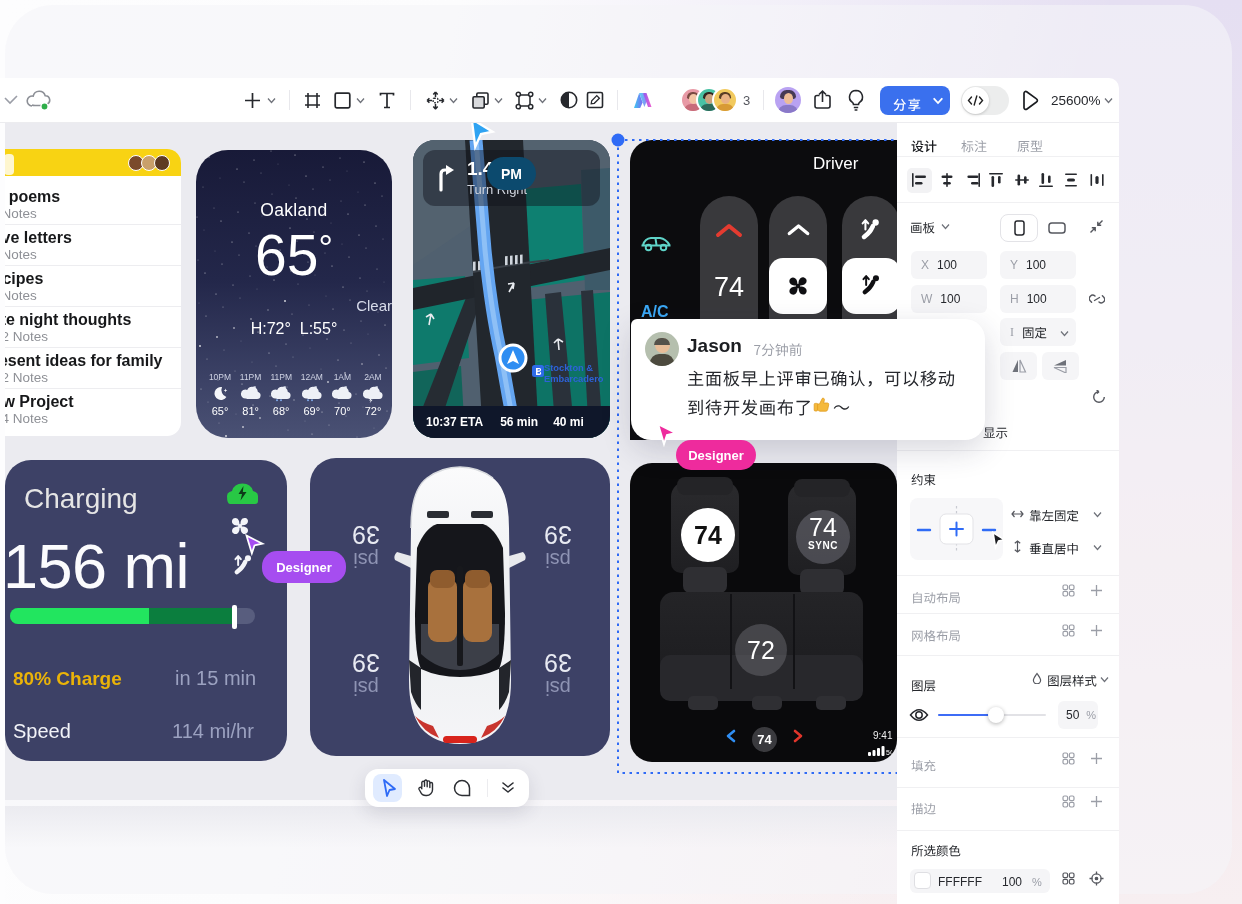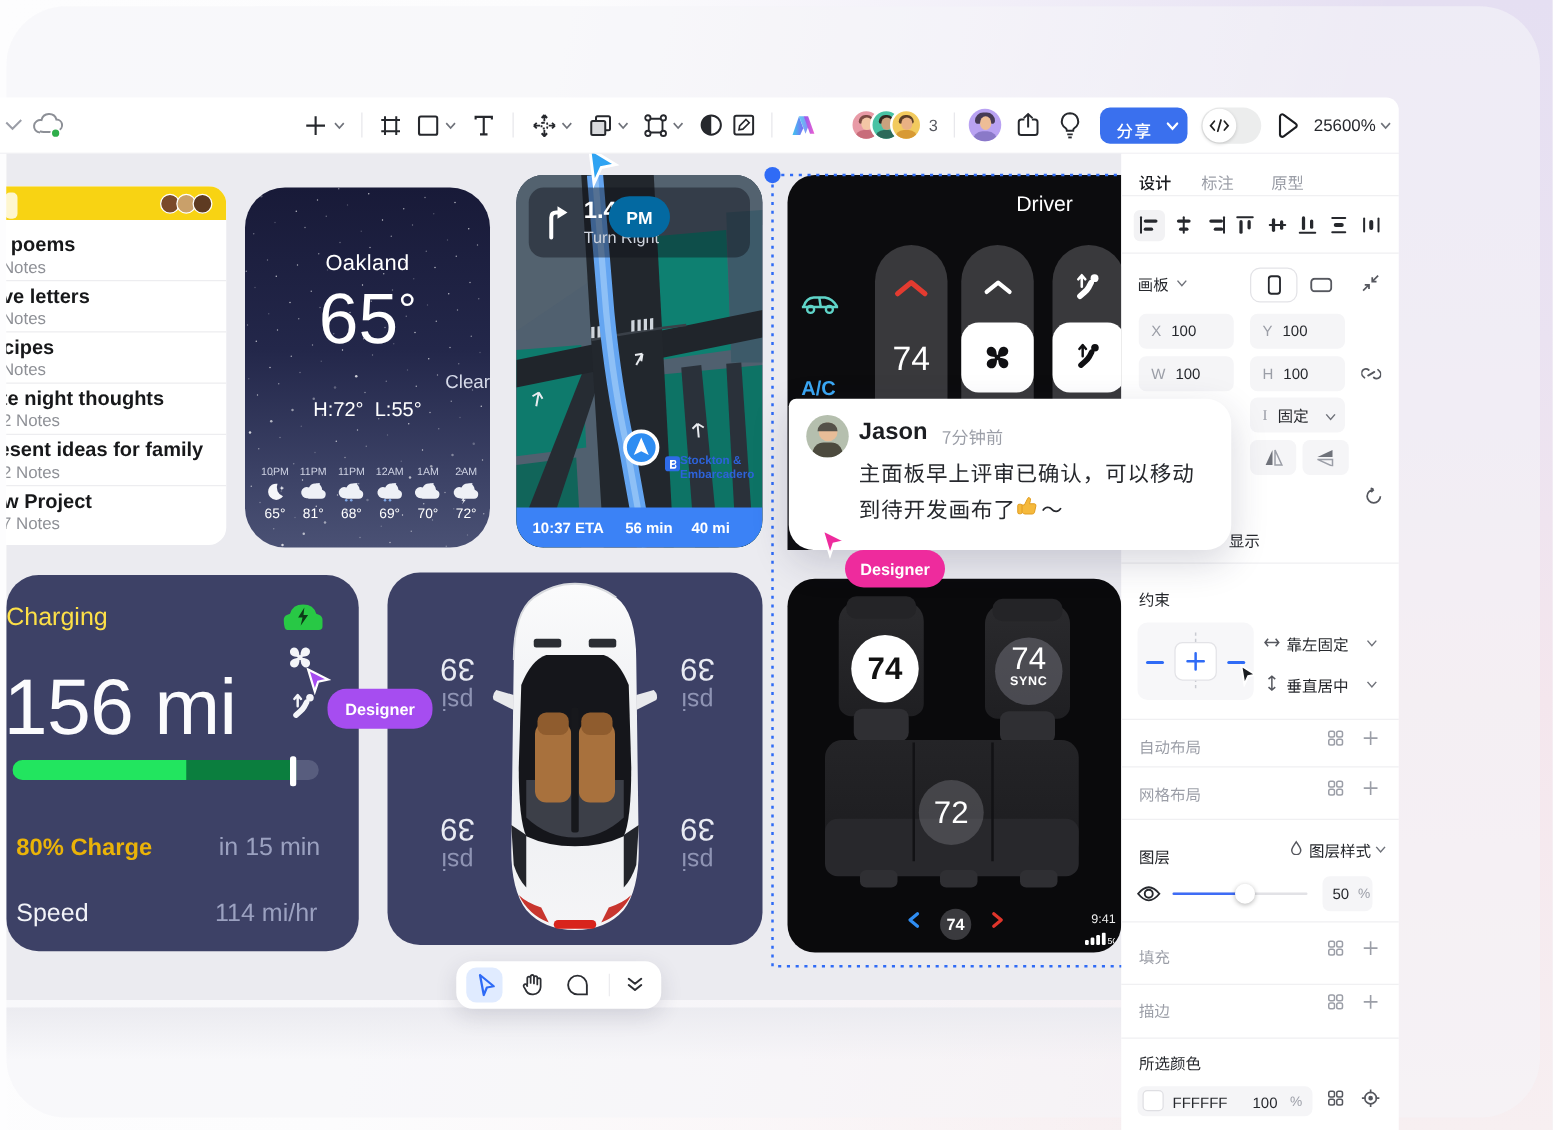--- a/index.html
+++ b/index.html
@@ -54,21 +54,21 @@
       <div style="padding:3px 0 3px 0;border-top:1px solid #ededf0">
         <div style="font-weight:700;line-height:19px">Late night thoughts</div>
         <div style="font-size:13.5px;color:#8e9096;line-height:15px;margin-left:19.5px">2 Notes</div>
       </div>
       <div style="padding:3px 0 3px 0;border-top:1px solid #ededf0">
         <div style="font-weight:700;line-height:19px">Present ideas for family</div>
         <div style="font-size:13.5px;color:#8e9096;line-height:15px;margin-left:19.5px">2 Notes</div>
       </div>
       <div style="padding:3px 0 3px 0;border-top:1px solid #ededf0">
         <div style="font-weight:700;line-height:19px">New Project</div>
-        <div style="font-size:13.5px;color:#8e9096;line-height:15px;margin-left:19.5px">7 Notes</div>
+        <div style="font-size:13.5px;color:#8e9096;line-height:15px;margin-left:19.5px">4 Notes</div>
       </div>
     </div>
 </div>
 
 <div id="weather" class="abs" style="left:196px;top:150px;width:196px;height:288px;border-radius:32px;background:linear-gradient(to bottom,#181a38 0%,#23274a 45%,#3c4266 80%,#4a5174 100%);overflow:hidden;color:#fff">
   <svg class="abs" width="196" height="288" style="left:0;top:0" id="stars">
       <circle cx="13" cy="7" r="1" fill="rgba(255,255,255,0.25)"></circle>
       <circle cx="102" cy="134" r="0.55" fill="rgba(255,255,255,0.38)"></circle>
       <circle cx="191" cy="261" r="0.55" fill="rgba(255,255,255,0.51)"></circle>
       <circle cx="84" cy="100" r="0.55" fill="rgba(255,255,255,0.64)"></circle>
@@ -320,21 +320,21 @@
     <text x="131" y="242" font-size="9.3" font-weight="bold" fill="#2d62d8" font-family="Liberation Sans">Embarcadero</text>
   </svg>
   <div class="abs" style="left:10px;top:10px;width:177px;height:56px;border-radius:12px;background:rgba(15,18,26,.45)">
     <svg class="abs" style="left:10px;top:14px" width="26" height="28" viewBox="0 0 26 28">
         <path d="M8 26 L8 10 Q8 6 12 6 L17 6" fill="none" stroke="#fff" stroke-width="3.2" stroke-linecap="round"></path>
         <path d="M13 1 L21 6 L13 11 Z" fill="#fff"></path>
       </svg>
     <div class="abs" style="left:44px;top:8px;font-size:19px;font-weight:700;color:#fff">1.4<span style="font-weight:400"> mi</span></div>
     <div class="abs" style="left:44px;top:32px;font-size:13px;color:#cfd4de">Turn Right</div>
   </div>
-  <div class="abs" style="left:0px;top:266px;width:197px;height:32px;background:#3b82f6;display:flex;align-items:center;color:#fff;font-size:12px;font-weight:700">
+  <div class="abs" style="left:0px;top:266px;width:197px;height:32px;background:#0f172a;display:flex;align-items:center;color:#fff;font-size:12px;font-weight:700">
     <span style="margin-left:13px;white-space:nowrap">10:37 ETA</span>
       <span style="margin-left:17px;white-space:nowrap">56 min</span>
       <span style="margin-left:15px;white-space:nowrap">40 mi</span>
   </div>
 </div>
 
 <div id="driver" class="abs" style="left:630px;top:140px;width:267px;height:300px;border-radius:22px 0 0 0;background:#0c0c0e;overflow:hidden">
   <div class="abs" style="left:183px;top:14px;font-size:17px;color:#fff">Driver</div>
   <svg class="abs" style="left:10px;top:92px" width="32" height="20" viewBox="0 0 32 20">
       <path d="M3 13 Q5 6.5 11 6 L20 6 Q26 7 29.5 13 M1.5 13.5 L30.5 13.5 M15.5 6.5 L16.5 13" fill="none" stroke="#5fd4c8" stroke-width="2"></path>
@@ -379,21 +379,21 @@
     <div class="abs" style="left:0px;top:62px;width:58px;height:56px;border-radius:14px;background:#fff"></div>
     <svg class="abs" style="left:17px;top:76px" width="25" height="25" viewBox="0 0 28 28">
         <circle cx="19" cy="7" r="3.4" fill="#101013"></circle>
         <path d="M6.5 22.5 L10.5 19 Q12.5 17.3 14 14.8 L16 11" fill="none" stroke="#101013" stroke-width="5" stroke-linecap="round" stroke-linejoin="round"></path>
         <path d="M8 14.5 V5 M5 8 L8 4.5 L11 8" fill="none" stroke="#101013" stroke-width="2.2" stroke-linecap="round" stroke-linejoin="round"></path>
       </svg>
   </div>
 </div>
 
 <div class="navy" style="left:5px;top:460px;width:282px;height:301px;color:#fff">
-  <div class="abs" style="left:0;top:23px;font-size:20px;color:#fde047">Charging</div>
+  <div class="abs" style="left:19px;top:23px;font-size:28px;color:#e5e5e5">Charging</div>
   <svg class="abs" style="left:221px;top:21px" width="33" height="25" viewBox="0 0 33 25">
       <path d="M6 10 Q8 2.5 16.5 2.5 Q25 2.5 27 10 L29.5 11 Q32 12 32 15 V20 Q32 23 29 23 L4 23 Q1 23 1 15 Q1 12 3.5 11 Z" fill="#28c845"></path>
       <path d="M17.5 5 L12.5 13 H16 L14.5 19.5 L20.5 11 H16.8 Z" fill="#0d3a18"></path>
     </svg>
   <svg class="abs" style="left:222px;top:53px" width="26" height="26" viewBox="0 0 28 28">
       <path d="M14.5 13.5 C 14 8.5, 16 4.5, 20 5.5 C 24 6.8, 23.2 12, 19 13 C 17.3 13.4, 15.8 13.5, 14.5 13.5 Z" fill="#f4f5f9"></path>
       <g transform="rotate(90 14 14)">
         <path d="M14.5 13.5 C 14 8.5, 16 4.5, 20 5.5 C 24 6.8, 23.2 12, 19 13 C 17.3 13.4, 15.8 13.5, 14.5 13.5 Z" fill="#f4f5f9"></path>
       </g>
       <g transform="rotate(180 14 14)">
@@ -552,21 +552,21 @@
   </svg>
 
 <div class="designer-pill" style="left:262px;top:551px;width:84px;height:32px;background:#a64df0">Designer</div>
 <svg class="abs" style="left:243px;top:533px" width="23" height="23" viewBox="0 0 26 26">
     <path d="M4 3 L22 12 L13 14 L10 23 Z" fill="#a64df0" stroke="#fff" stroke-width="2"></path>
   </svg>
 
 <svg class="abs" style="left:466px;top:116px" width="30" height="36" viewBox="0 0 26 30">
     <path d="M5 2 L23 13 L13 15 L8 26 Z" fill="#2fa3f2" stroke="#fff" stroke-width="2"></path>
   </svg>
-<div class="designer-pill" style="left:487px;top:157px;width:49px;height:33px;border-radius:17px;background:#0369a1;font-size:14px">PM</div>
+<div class="designer-pill" style="left:487px;top:157px;width:49px;height:33px;border-radius:17px;background:#0c4a6e;font-size:14px">PM</div>
 
 <div class="abs" style="left:365px;top:769px;width:164px;height:38px;border-radius:13px;background:#fff;box-shadow:0 6px 18px rgba(50,50,80,.14)">
   <div class="abs" style="left:8px;top:5px;width:29px;height:28px;border-radius:8px;background:#e0ebff"></div>
   <svg class="abs" style="left:16px;top:9px" width="17" height="20" viewBox="0 0 17 20">
       <path d="M3 2 L14 11 L8.5 12 L6 18 Z" fill="none" stroke="#2f6bf6" stroke-width="1.8" stroke-linejoin="round"></path>
     </svg>
   <svg class="abs" style="left:51px;top:9px" width="20" height="20" viewBox="0 0 24 24">
       <path d="M7 11 V5.5 a1.6 1.6 0 0 1 3.2 0 V10 M10.2 10 V4 a1.6 1.6 0 0 1 3.2 0 V10 M13.4 10.5 V5 a1.6 1.6 0 0 1 3.2 0 V11 M16.6 11.5 V7 a1.6 1.6 0 0 1 3.2 0 V14 a7 7 0 0 1 -7 7 h-1 a7 7 0 0 1 -6.5 -4.5 L3.6 13.5 a1.7 1.7 0 0 1 2.9 -1.7 L7 13" fill="none" stroke="#2c2e33" stroke-width="1.7" stroke-linecap="round" stroke-linejoin="round"></path>
     </svg>
   <svg class="abs" style="left:87px;top:9px" width="20" height="20" viewBox="0 0 24 24">

